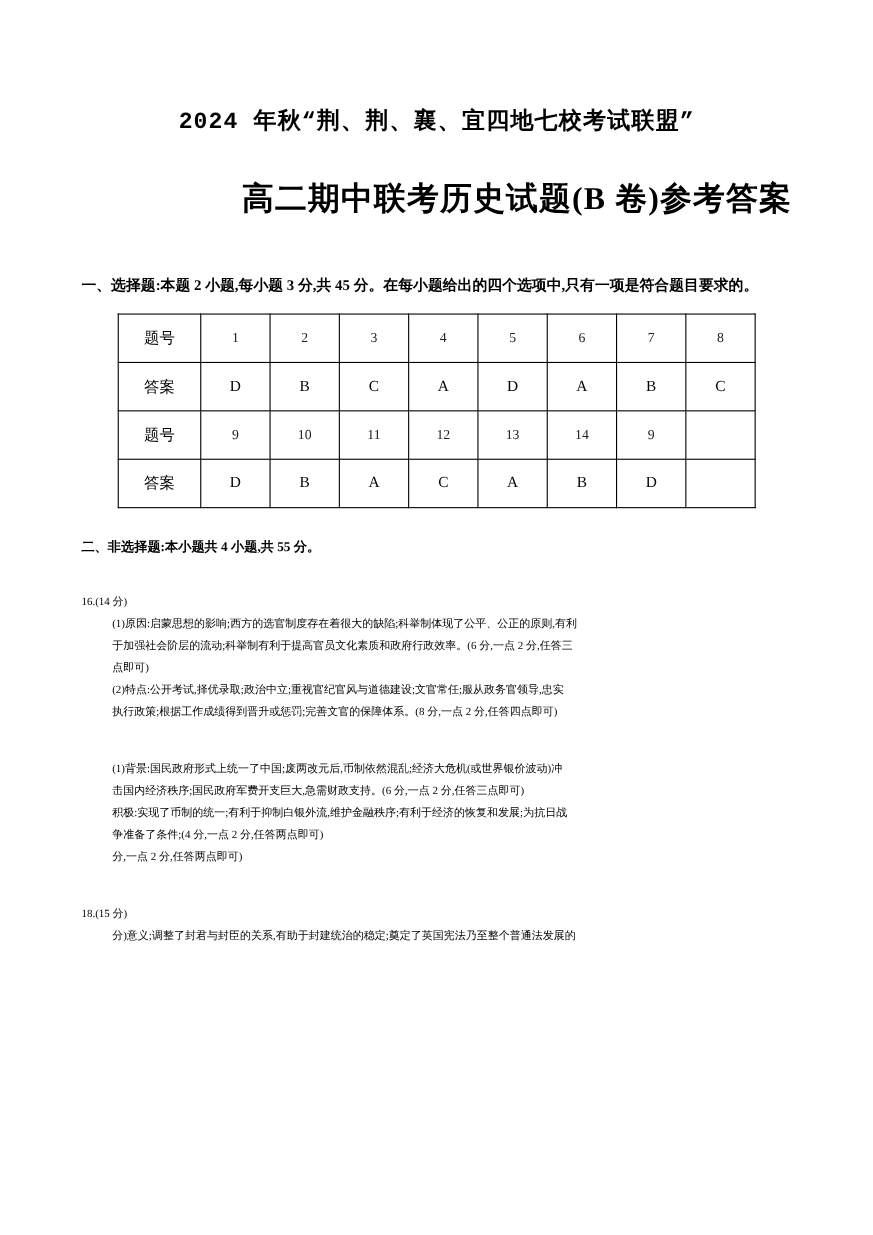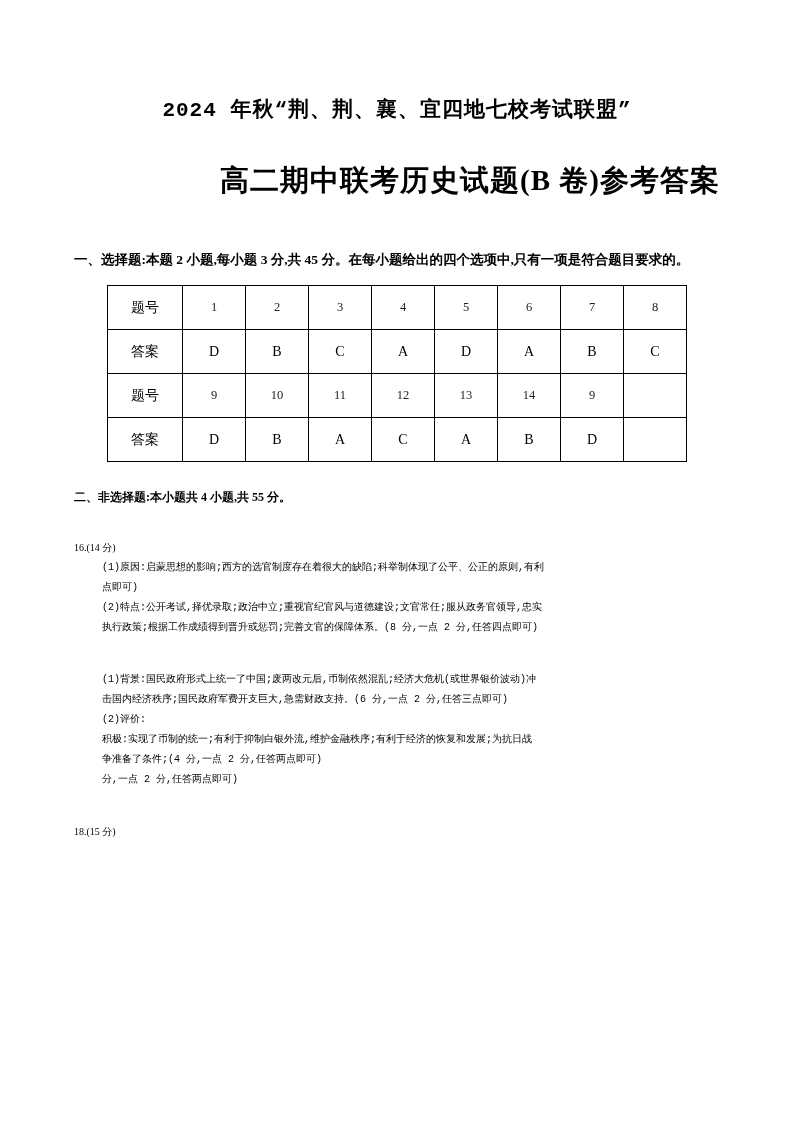--- a/index.html
+++ b/index.html
@@ -78,21 +78,20 @@
     margin-top: 32px;
     font-size: 10px;
     line-height: 2.0;
   }
   .qnum {
     margin-left: 0px;
   }
   .qbody {
     margin-left: 28px;
     text-align: justify;
-    font-family: Liberation Mono, monospace;
   }
   .qbody p {
     margin: 0;
     text-indent: 0;
   }
 </style>
 </head>
 <body>
 
 <div class="page">
@@ -152,36 +151,37 @@
     </tbody>
       </table>
   </div>
 
   <div class="section-head2">二、非选择题:本小题共 4 小题,共 55 分。</div>
 
   <div class="qblock">
     <div class="qnum">16.(14 分)</div>
     <div class="qbody">
       <p>(1)原因:启蒙思想的影响;西方的选官制度存在着很大的缺陷;科举制体现了公平、公正的原则,有利</p>
+      <p>于加强社会阶层的流动;科举制有利于提高官员文化素质和政府行政效率。(6 分,一点 2 分,任答三</p>
       <p>点即可)</p>
       <p>(2)特点:公开考试,择优录取;政治中立;重视官纪官风与道德建设;文官常任;服从政务官领导,忠实</p>
       <p>执行政策;根据工作成绩得到晋升或惩罚;完善文官的保障体系。(8 分,一点 2 分,任答四点即可)</p>
     </div>
   </div>
 
   <div class="qblock">
     <div class="qbody">
       <p>(1)背景:国民政府形式上统一了中国;废两改元后,币制依然混乱;经济大危机(或世界银价波动)冲</p>
       <p>击国内经济秩序;国民政府军费开支巨大,急需财政支持。(6 分,一点 2 分,任答三点即可)</p>
-      <p>(2)评价:</p>
       <p>积极:实现了币制的统一;有利于抑制白银外流,维护金融秩序;有利于经济的恢复和发展;为抗日战</p>
       <p>争准备了条件;(4 分,一点 2 分,任答两点即可)</p>
       <p>分,一点 2 分,任答两点即可)</p>
     </div>
   </div>
 
   <div class="qblock">
     <div class="qnum">18.(15 分)</div>
     <div class="qbody">
+      <p>分)意义;调整了封君与封臣的关系,有助于封建统治的稳定;奠定了英国宪法乃至整个普通法发展的</p>
     </div>
   </div>
 
 </div>
 
 </body></html>

